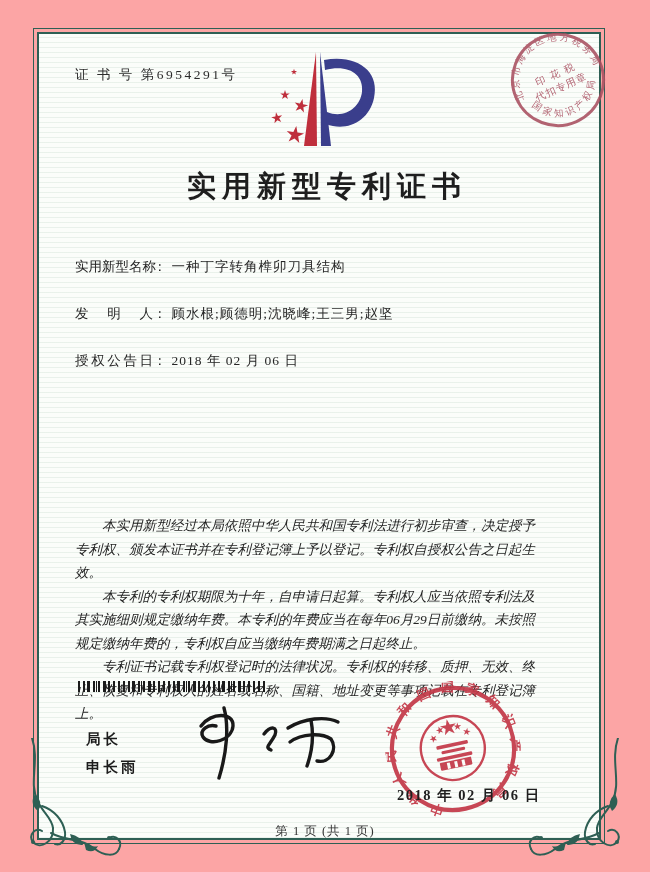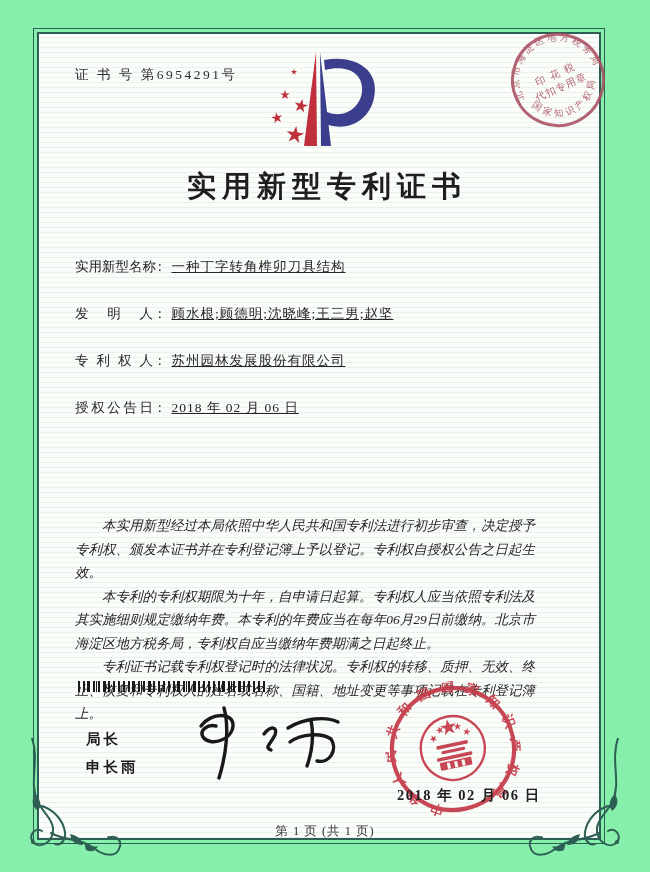--- a/index.html
+++ b/index.html
@@ -1,16 +1,16 @@
 <!DOCTYPE html>
 <html><head>
 <meta charset="utf-8">
 <style>
   html,body{margin:0;padding:0;background:#ffffff;}
-  .page{position:relative;width:650px;height:872px;background:#86efac;overflow:hidden;
+  .page{position:relative;width:650px;height:872px;background:#fca5a5;overflow:hidden;
         font-family:"Liberation Serif","DejaVu Serif",serif;color:#262626;}
 
   
   .border-outer{position:absolute;left:33px;top:28px;width:572px;height:816px;
                 border:1.6px solid #2e5f54;box-sizing:border-box;}
   .border-inner{position:absolute;left:3px;top:3px;right:3px;bottom:3px;
                 border:2.2px solid #2e5f54;box-sizing:border-box;
                 background-color:#fbfdfa;
                 background-image:repeating-linear-gradient(0deg,
                    rgba(140,180,155,0.16) 0px,rgba(140,180,155,0.16) 1px,
@@ -26,21 +26,21 @@
             transform:rotate(-12deg);opacity:.93;}
 
   .title{position:absolute;left:0;top:165px;width:650px;margin:2px;text-align:center;
          font-size:29px;font-weight:700;letter-spacing:6px;color:#1e1e1e;}
 
   .fields{position:absolute;left:75px;top:258px;width:470px;}
   .f-row{height:20px;margin-bottom:27px;font-size:13.5px;white-space:nowrap;}
   .f-label{display:inline-block;width:78px;text-align:justify;text-align-last:justify;
            vertical-align:bottom;}
   .f-colon{display:inline-block;margin-right:5px;}
-  .f-value{letter-spacing:1px;text-decoration:underline;}
+  .f-value{letter-spacing:1px;}
 
   .paras{position:absolute;left:75px;top:514px;width:460px;font-size:13.5px;
          line-height:23.5px;text-align:justify;font-style:italic;color:#242424;}
   .paras p{margin:0;text-indent:2em;font-style:italic;}
 
   .barcode{position:absolute;left:78px;top:681px;width:188px;height:11px;
            background-image:
              repeating-linear-gradient(90deg,#1b1b1b 0 2px,transparent 2px 5px),
              repeating-linear-gradient(90deg,#1b1b1b 0 1px,transparent 1px 9px);}
 
@@ -107,30 +107,27 @@
   <h1 class="title">实用新型专利证书</h1>
 
   <div class="fields">
     <div class="f-row">
       <span class="f-label">实用新型名称</span><span class="f-colon">：</span><span class="f-value">一种丁字转角榫卯刀具结构</span>
     </div>
     <div class="f-row">
       <span class="f-label">发明人</span><span class="f-colon">：</span><span class="f-value">顾水根;顾德明;沈晓峰;王三男;赵坚</span>
     </div>
     <div class="f-row">
-      <span class="f-label">专利权人</span><span class="f-colon">：</span><span class="f-value">苏州园林发展股份有限公司</span>
-    </div>
-    <div class="f-row">
       <span class="f-label">授权公告日</span><span class="f-colon">：</span><span class="f-value">2018 年 02 月 06 日</span>
     </div>
   </div>
 
   <div class="paras">
     <p>本实用新型经过本局依照中华人民共和国专利法进行初步审查，决定授予专利权、颁发本证书并在专利登记簿上予以登记。专利权自授权公告之日起生效。</p>
-    <p>本专利的专利权期限为十年，自申请日起算。专利权人应当依照专利法及其实施细则规定缴纳年费。本专利的年费应当在每年06月29日前缴纳。北京市海淀区地方税务局，专利权自应当缴纳年费期满之日起终止。</p>
+    <p>本专利的专利权期限为十年，自申请日起算。专利权人应当依照专利法及其实施细则规定缴纳年费。本专利的年费应当在每年06月29日前缴纳。未按照规定缴纳年费的，专利权自应当缴纳年费期满之日起终止。</p>
     <p>专利证书记载专利权登记时的法律状况。专利权的转移、质押、无效、终止、恢复和专利权人的姓名或名称、国籍、地址变更等事项记载在专利登记簿上。</p>
   </div>
 
   <div class="barcode"></div>
 
   <div class="signer">
     <div>局长</div>
     <div>申长雨</div>
   </div>
 

